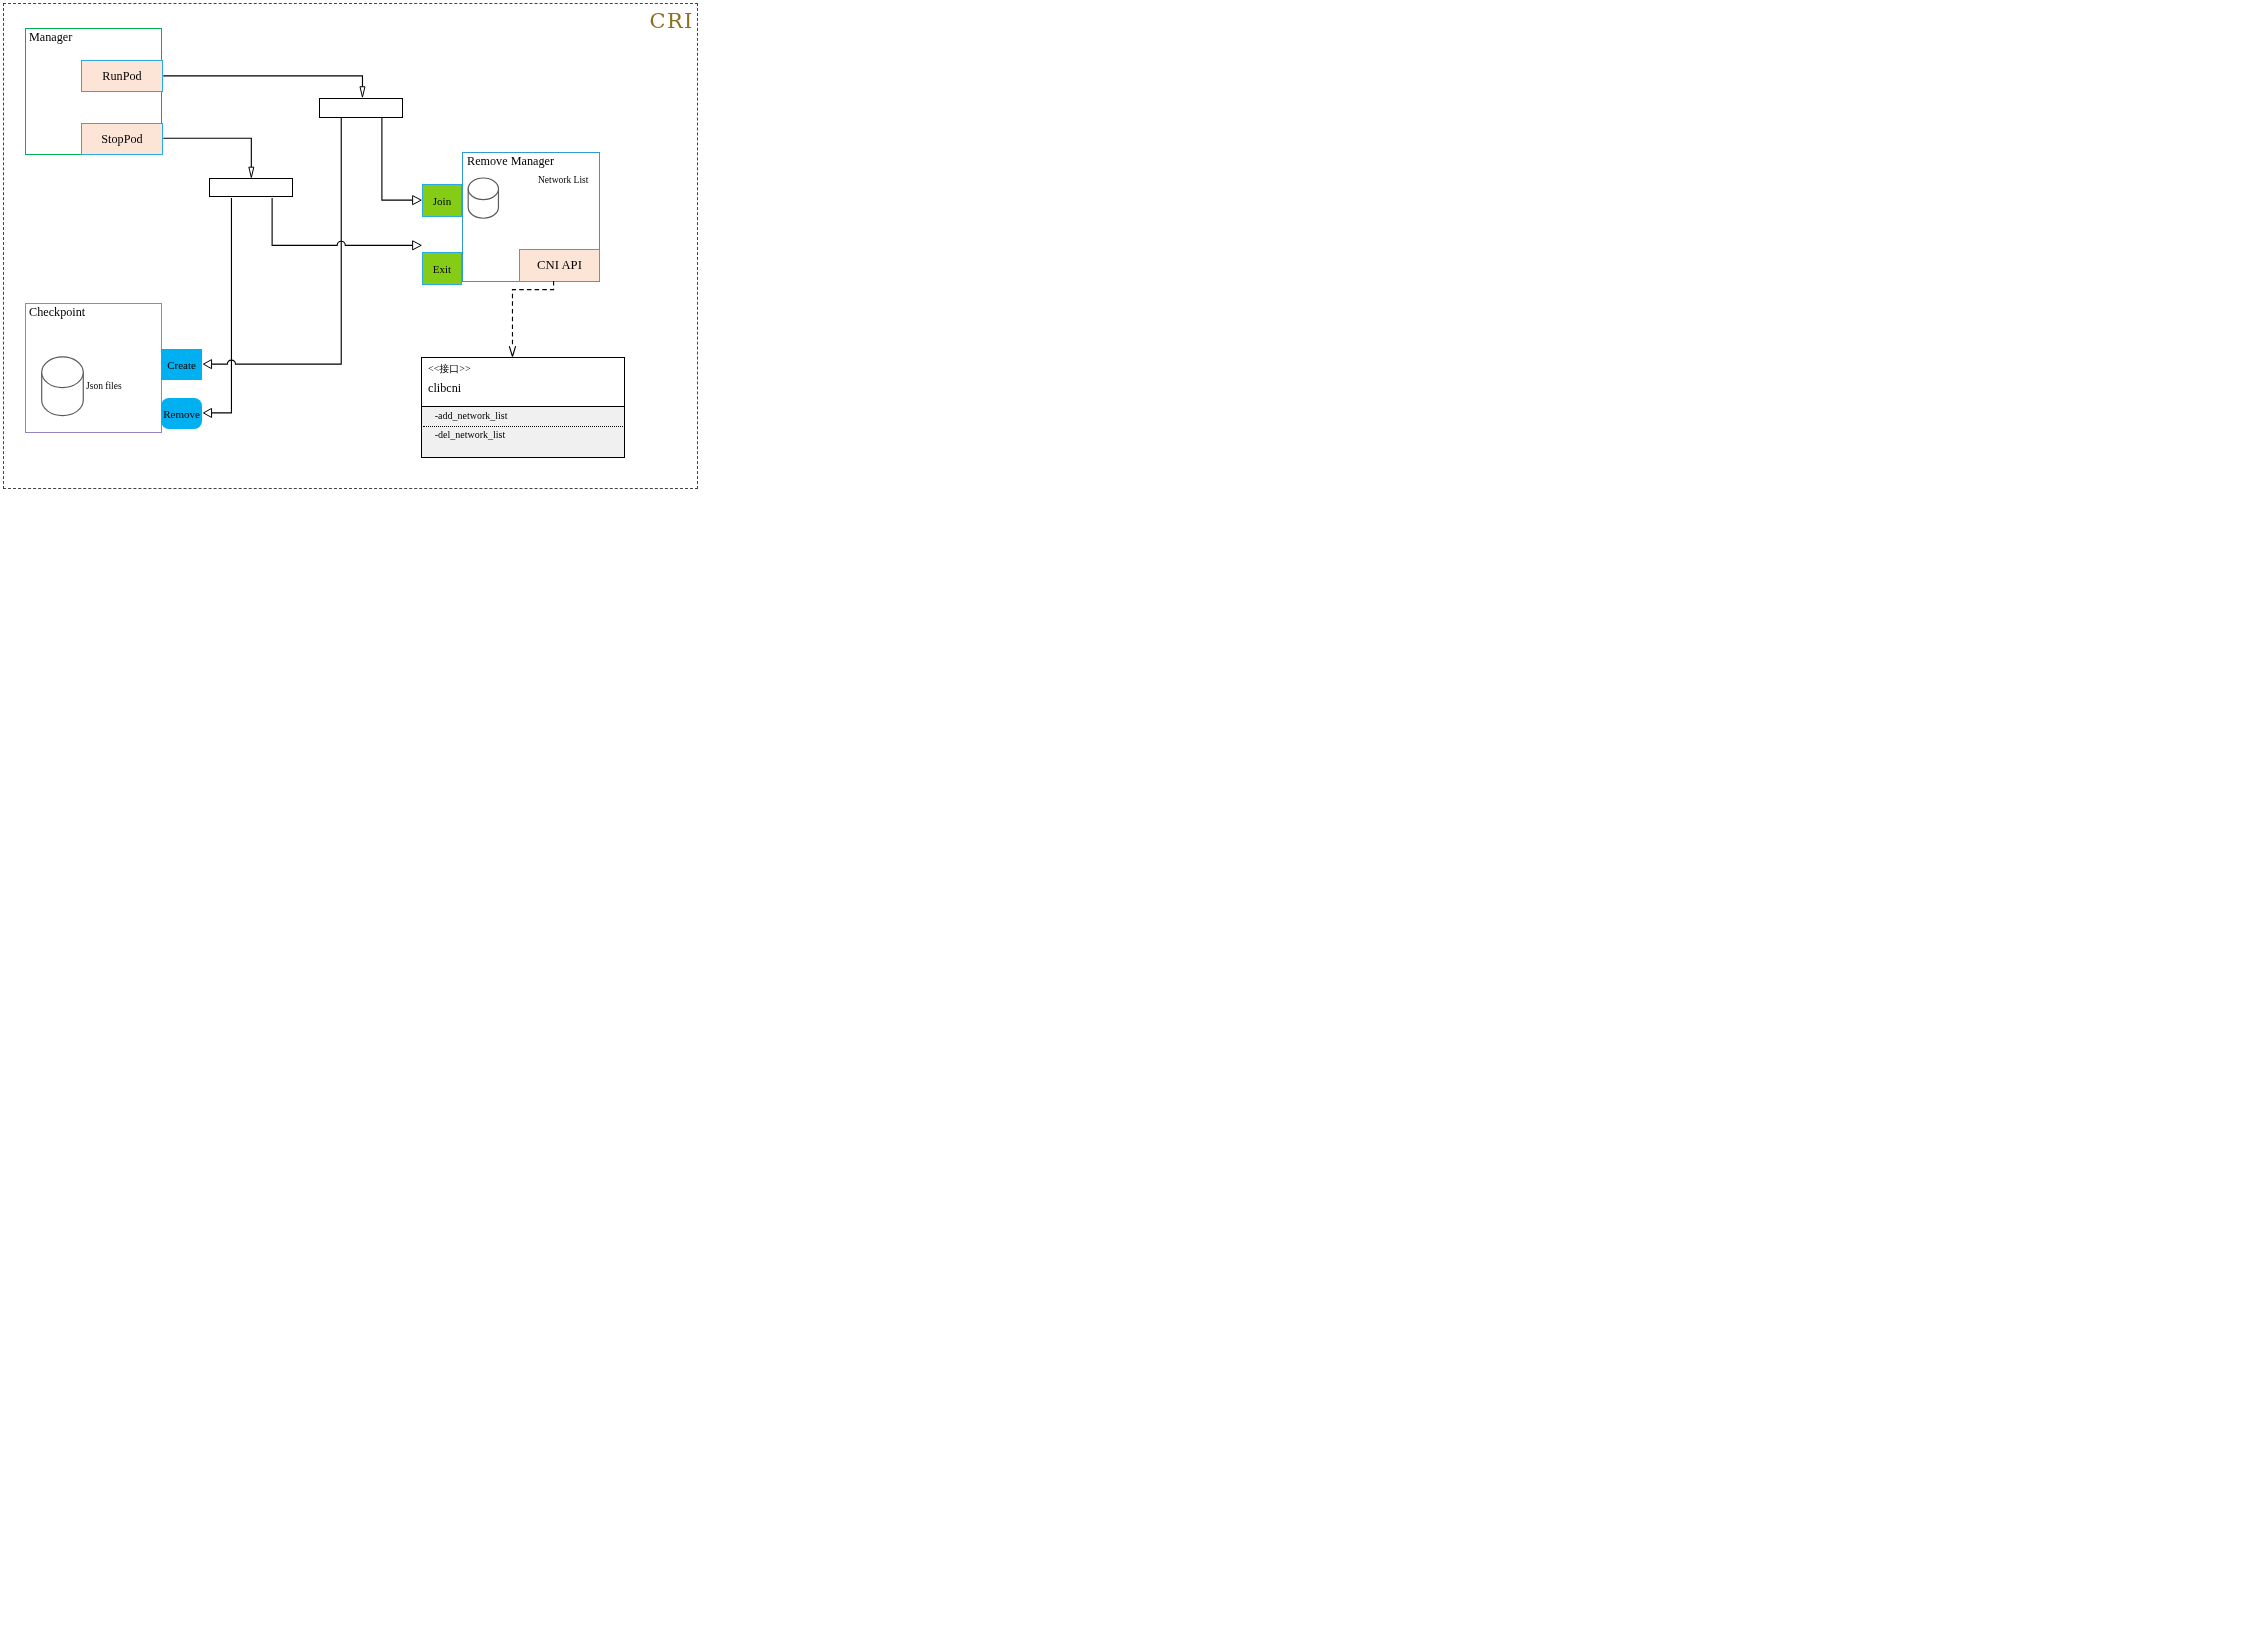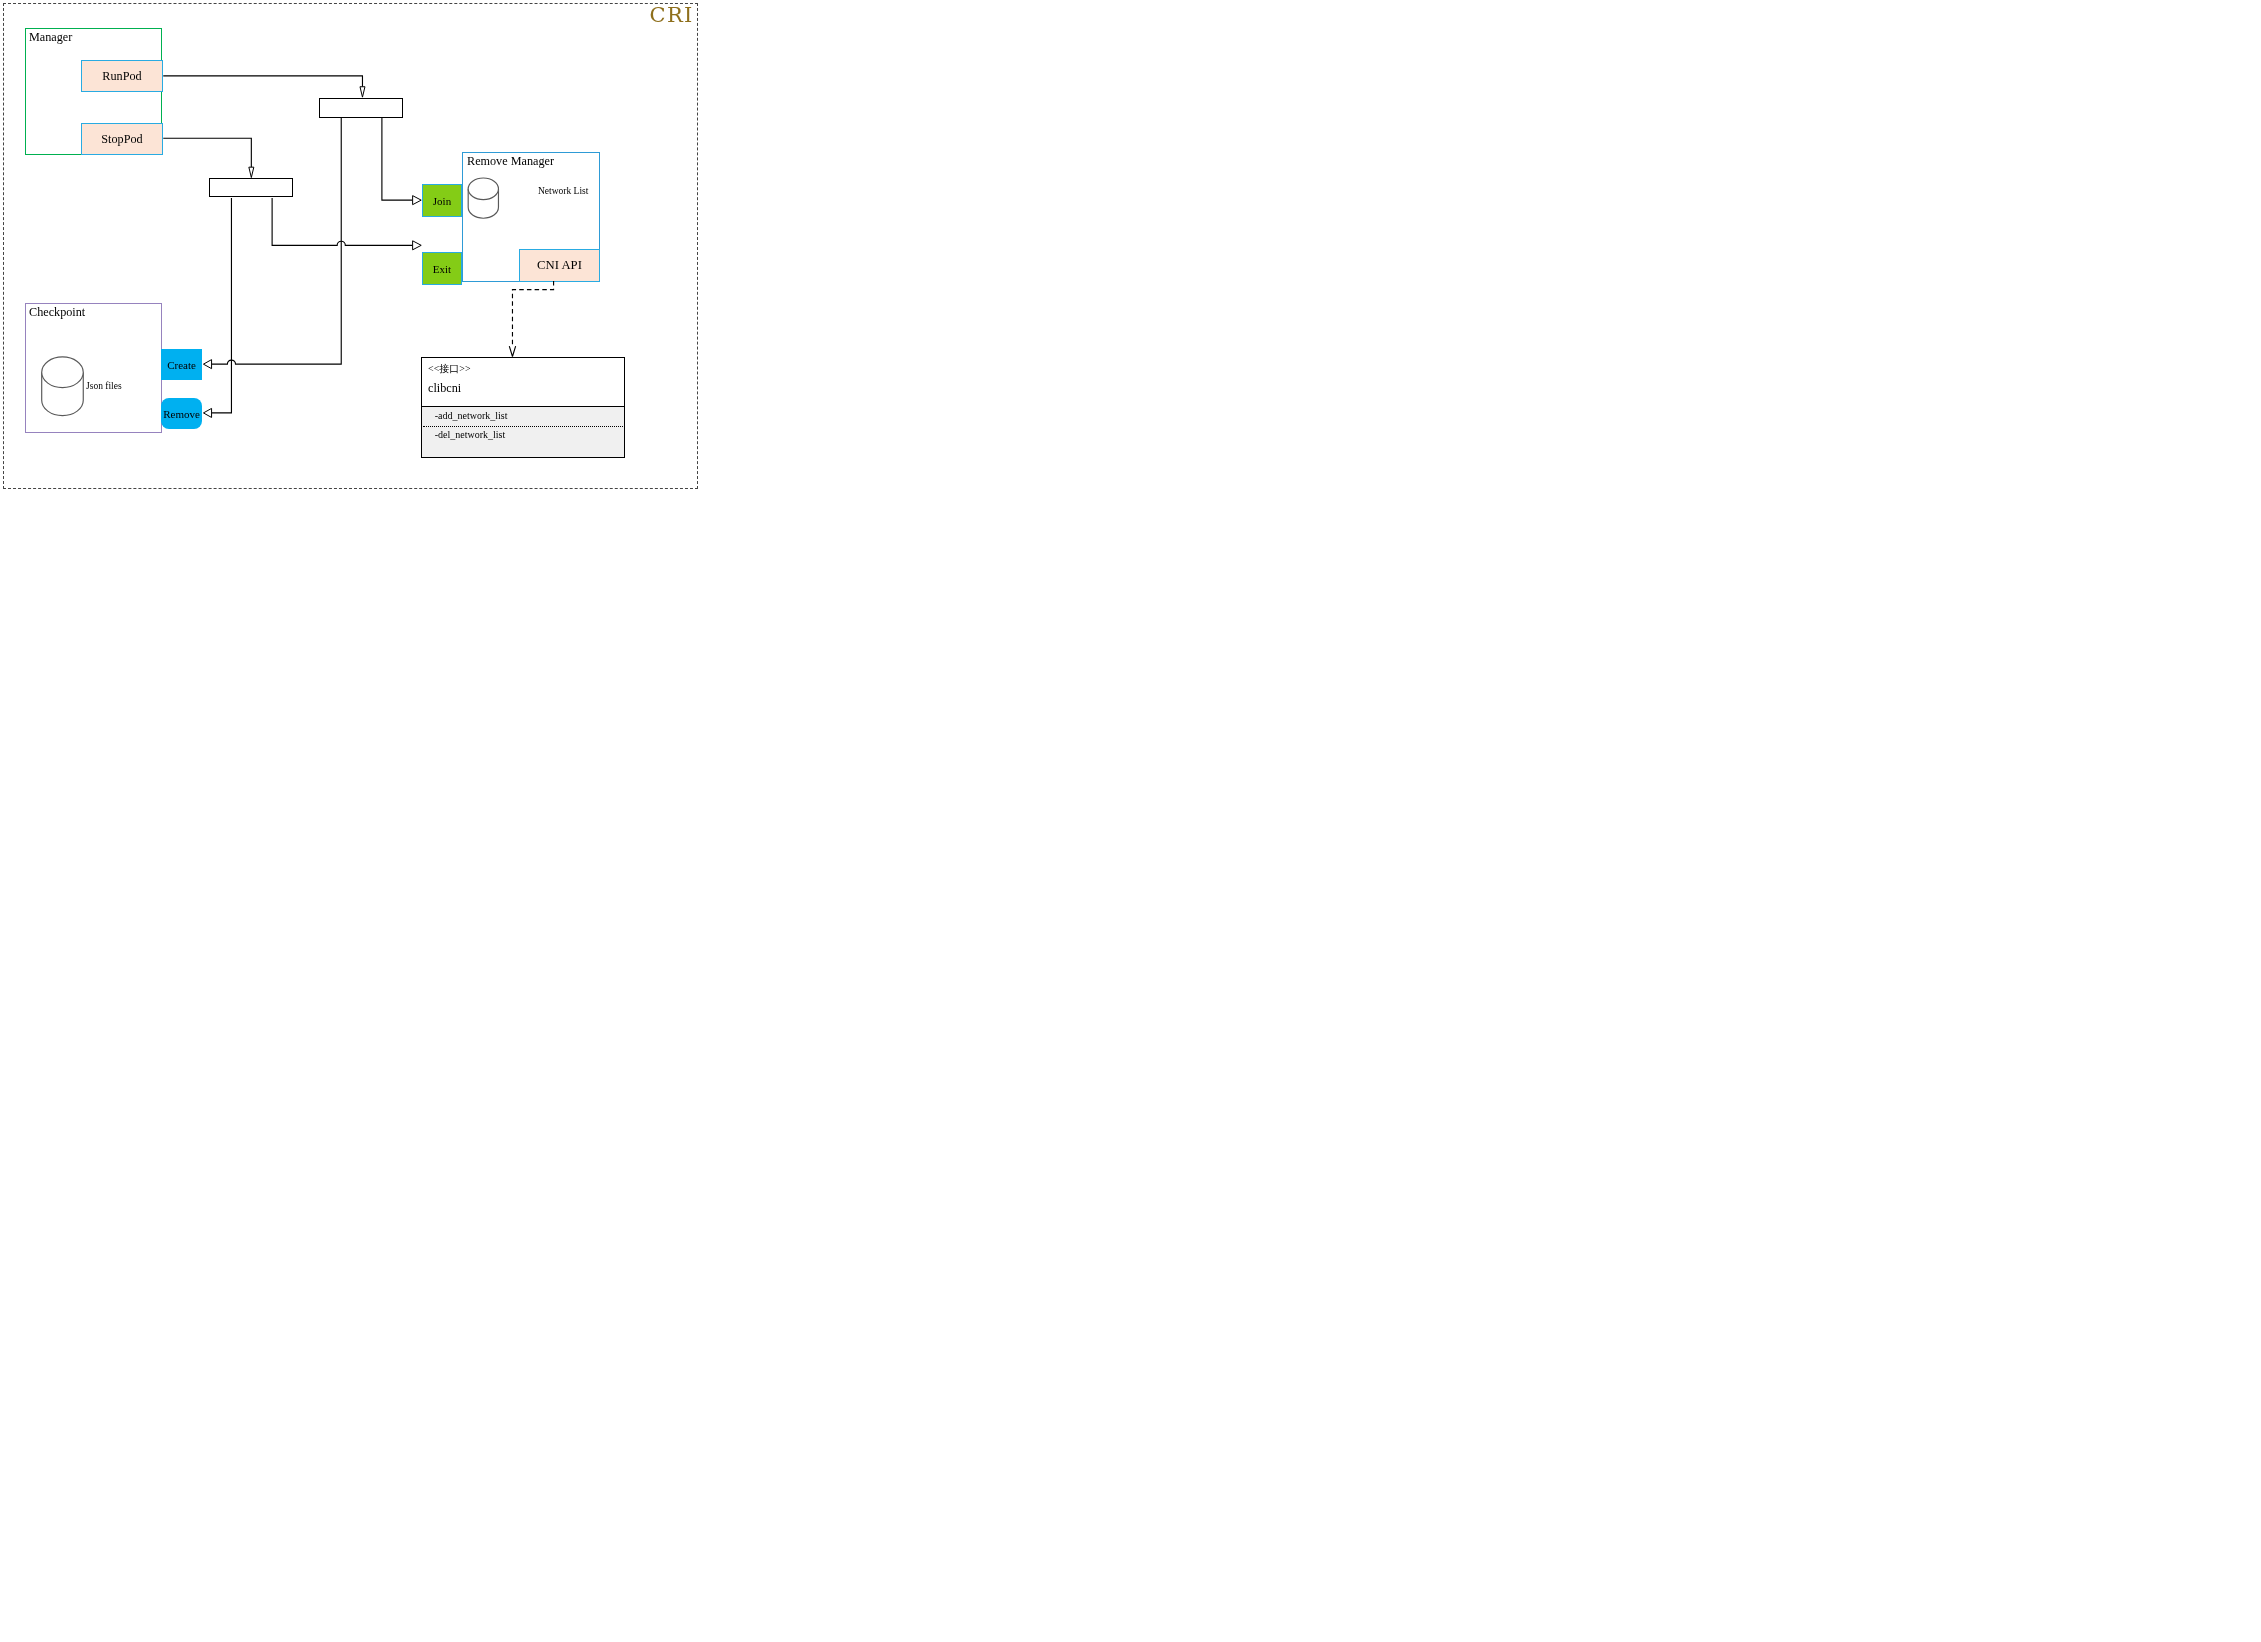--- a/index.html
+++ b/index.html
@@ -6,21 +6,21 @@
   #canvas{
     position:relative;width:701px;height:492px;background:#fff;overflow:hidden;
     font-family:"Liberation Serif","DejaVu Serif",serif;color:#000;
   }
   #page-frame{
     position:absolute;left:2.7px;top:2.7px;right:2.7px;bottom:2.7px;
     border:0.9px dashed #444;
   }
   .abs{position:absolute;box-sizing:border-box;}
   #cri-title{
-    position:absolute;top:3px;right:7.2px;
+    position:absolute;top:9px;right:7.2px;
     font-size:21px;color:#8E6F1C;letter-spacing:1.4px;
     font-family:"DejaVu Serif","Liberation Serif",serif;
   }
   .group-label{font-size:12.2px;line-height:1.1;}
   
   #runtime-box{left:25px;top:28px;width:137px;height:127px;border:0.9px solid #00B050;background:#fff;}
   #runtime-label{left:29px;top:31px;}
   #checkpoint-box{left:25px;top:303px;width:137px;height:130px;border:0.5px solid #9683BE;background:#fff;}
   #checkpoint-label{left:29px;top:306px;}
   #nm-box{left:462px;top:152px;width:138px;height:130px;border:0.9px solid #2E9BD6;background:#fff;}
@@ -38,21 +38,21 @@
   .cyan{background:#00B0F0;border:none;display:flex;align-items:center;justify-content:center;font-size:11px;}
   #create-box{left:161px;top:349px;width:41px;height:31px;}
   #remove-box{left:161px;top:398px;width:41px;height:31px;border-radius:8px;}
   
   .junction{background:#fff;border:1.1px solid #000;}
   #junction-box-top{left:319px;top:98px;width:84px;height:20px;}
   #junction-box-mid{left:209px;top:178px;width:84px;height:19.4px;}
   
   .db-label{font-size:9.5px;line-height:1;}
   #json-files-label{left:86px;top:382px;}
-  #network-list-label{left:500px;top:187px;padding-left:38px;}
+  #network-list-label{left:500px;top:176px;padding-left:38px;}
   
   #clibcni-box{left:421px;top:357px;width:204px;height:87px;border:1.4px solid #000;background:#fff;}
   #clibcni-stereotype{left:428px;top:362px;font-size:10px;}
   #clibcni-name{left:428px;top:381px;font-size:12.2px;}
   #clibcni-methods{left:421px;top:406px;width:204px;height:52px;background:#F0F0F0;
     border:1.4px solid #000;border-top-width:1.4px;}
   #clibcni-method-add{position:absolute;left:12.7px;top:0;right:0;height:18.5px;line-height:18.5px;font-size:10px;
     }
   #clibcni-method-divider{position:absolute;left:0.9px;right:0.9px;top:18.5px;border-top:1.4px dotted #000;}
   #clibcni-method-del{position:absolute;left:12.7px;top:20px;right:0;height:17px;line-height:15.4px;font-size:10px;}

